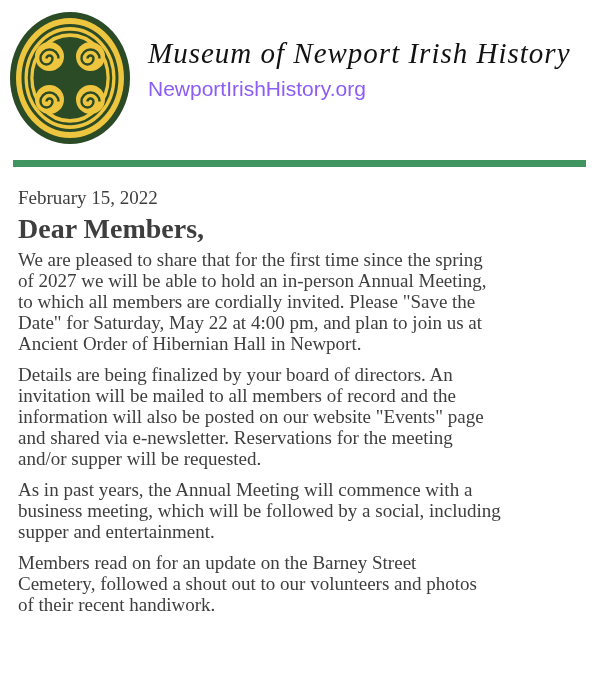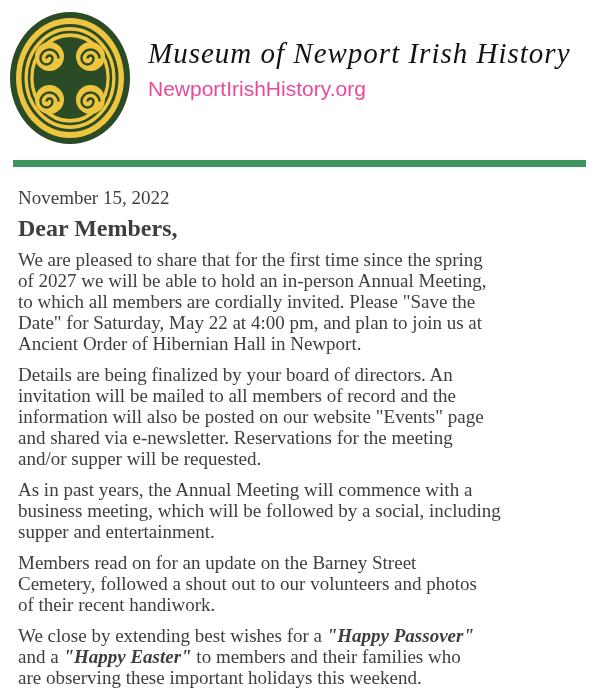--- a/index.html
+++ b/index.html
@@ -20,39 +20,39 @@
     font-style: italic;
     font-size: 29px;
     letter-spacing: 1px;
     color: #121212;
     white-space: nowrap;
     line-height: 34px;
   }
   .website-url {
     font-family: "Liberation Sans", "DejaVu Sans", sans-serif;
     font-size: 21px;
-    color: #ec4899;
+    color: #8b5cf6;
     margin-top: 7px;
     white-space: nowrap;
   }
 
   
   .divider { margin-left: 13px; width: 573px; height: 7px; }
 
   
   .letter {
     padding: 20px 15px 0 18px;
     width: 567px;
     font-size: 19px;
     line-height: 21px;
     color: #3e3e3e;
   }
   .letter p { margin: 0 0 10px 0; white-space: pre-wrap; }
   .date-line { margin-bottom: 9px; }
-  .salutation { font-weight: bold; font-size: 24px; margin-bottom: 10px; }
+  .salutation { font-weight: bold; font-size: 28px; margin-bottom: 10px; }
   .b { font-weight: normal; }
   .bi { font-weight: bold; font-style: italic; }
 </style>
 </head>
 <body>
 
 <div class="page">
 
   <div class="header">
     <svg class="logo" width="124" height="140" viewBox="0 0 124 140" aria-hidden="true">
@@ -76,37 +76,34 @@
     </svg>
     <div class="title-block">
       <div class="museum-title">Museum of Newport Irish History</div>
       <div class="website-url">NewportIrishHistory.org</div>
     </div>
   </div>
 
   <div class="divider" style="background: rgb(63, 148, 96);"></div>
 
   <div class="letter" style="color: rgb(62, 62, 62);">
-    <p class="date-line">November 15, 2022</p>
+    <p class="date-line">February 15, 2022</p>
     <p class="salutation">Dear Members,</p>
 
   <p><span>We are pleased to share that for the first time since the spring
 of 2027 we will be able to hold an in-person </span><span class="b">Annual Meeting</span><span>,
 to which all members are cordially invited. Please "Save the
 Date" for </span><span class="b">Saturday, May 22 at 4:00 pm</span><span>, and plan to join us at
 Ancient Order of Hibernian Hall in Newport.</span></p>
       <p><span>Details are being finalized by your board of directors. An
 invitation will be mailed to all members of record and the
 information will also be posted on our website "Events" page
 and shared via e-newsletter. Reservations for the meeting
 and/or supper will be requested.</span></p>
       <p><span>As in past years, the Annual Meeting will commence with a
 business meeting, which will be followed by a social, including
 supper and entertainment.</span></p>
       <p><span>Members read on for an update on the </span><span class="b">Barney Street
 Cemetery</span><span>, followed a shout out to our volunteers and photos
 of their recent handiwork.</span></p>
-      <p><span>We close by extending best wishes for a </span><span class="bi">"Happy Passover"</span><span>
-and a </span><span class="bi">"Happy Easter"</span><span> to members and their families who
-are observing these important holidays this weekend.</span></p>
     </div>
 
 </div>
 
 </body></html>

